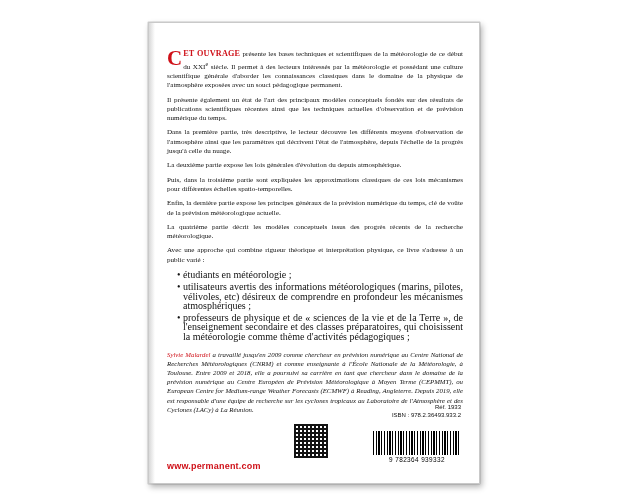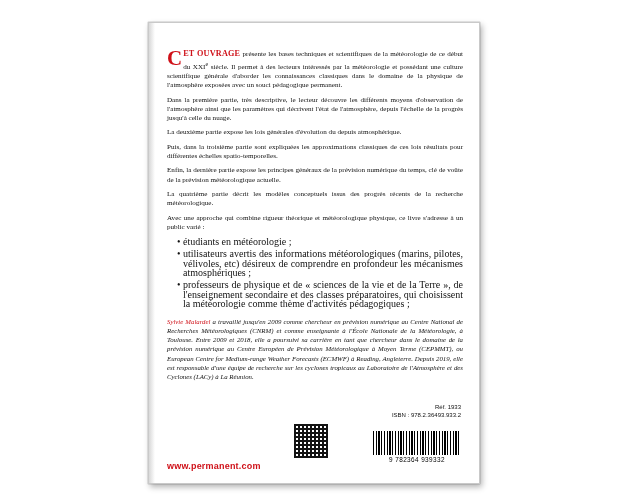--- a/index.html
+++ b/index.html
@@ -190,26 +190,27 @@
 <body>
 
 <div id="page">
   <div id="cover">
     <div id="spine"></div>
 
     <div id="content">
 
       <p class="first-par"><span class="dropcap">C</span><span class="smallcaps">ET OUVRAGE</span><span> présente les bases techniques et scientifiques de la météorologie de ce début du XXI<sup>e</sup> siècle. Il permet à des lecteurs intéressés par la météorologie et possédant une culture scientifique générale d'aborder les connaissances classiques dans le domaine de la physique de l'atmosphère exposées avec un souci pédagogique permanent.</span></p>
 
+      <p>Il présente également un état de l'art des principaux modèles conceptuels fondés sur des résultats de publications scientifiques récentes ainsi que les techniques actuelles d'observation et de prévision numérique du temps.</p>
       <p>Dans la première partie, très descriptive, le lecteur découvre les différents moyens d'observation de l'atmosphère ainsi que les paramètres qui décrivent l'état de l'atmosphère, depuis l'échelle de la progrès jusqu'à celle du nuage.</p>
       <p>La deuxième partie expose les lois générales d'évolution du depuis atmosphérique.</p>
-      <p>Puis, dans la troisième partie sont expliquées les approximations classiques de ces lois résultats pour différentes échelles spatio-temporelles.</p>
+      <p>Puis, dans la troisième partie sont expliquées les approximations classiques de ces lois mécanismes pour différentes échelles spatio-temporelles.</p>
       <p>Enfin, la dernière partie expose les principes généraux de la prévision numérique du temps, clé de voûte de la prévision météorologique actuelle.</p>
       <p>La quatrième partie décrit les modèles conceptuels issus des progrès récents de la recherche météorologique.</p>
-      <p>Avec une approche qui combine rigueur théorique et météorologique physique, ce livre s'adresse à un public varié :</p>
+      <p>Avec une approche qui combine rigueur théorique et interprétation physique, ce livre s'adresse à un public varié :</p>
 
       <ul>
         <li>étudiants en météorologie ;</li>
         <li>utilisateurs avertis des informations météorologiques (marins, pilotes, vélivoles, etc) désireux de comprendre en profondeur les mécanismes atmosphériques ;</li>
         <li>professeurs de physique et de « sciences de la vie et de la Terre », de l'enseignement secondaire et des classes préparatoires, qui choisissent la météorologie comme thème d'activités pédagogiques ;</li>
       </ul>
 
 
       <p class="bio"><span class="name">Sylvie Malardel</span><span> a travaillé jusqu'en 2009 comme chercheur en prévision numérique au Centre National de Recherches Météorologiques (CNRM) et comme enseignante à l'École Nationale de la Météorologie, à Toulouse. Entre 2009 et 2018, elle a poursuivi sa carrière en tant que chercheur dans le domaine de la prévision numérique au Centre Européen de Prévision Météorologique à Moyen Terme (CEPMMT), ou European Centre for Medium-range Weather Forecasts (ECMWF) à Reading, Angleterre. Depuis 2019, elle est responsable d'une équipe de recherche sur les cyclones tropicaux au Laboratoire de l'Atmosphère et des Cyclones (LACy) à La Réunion.</span></p>
     </div>

